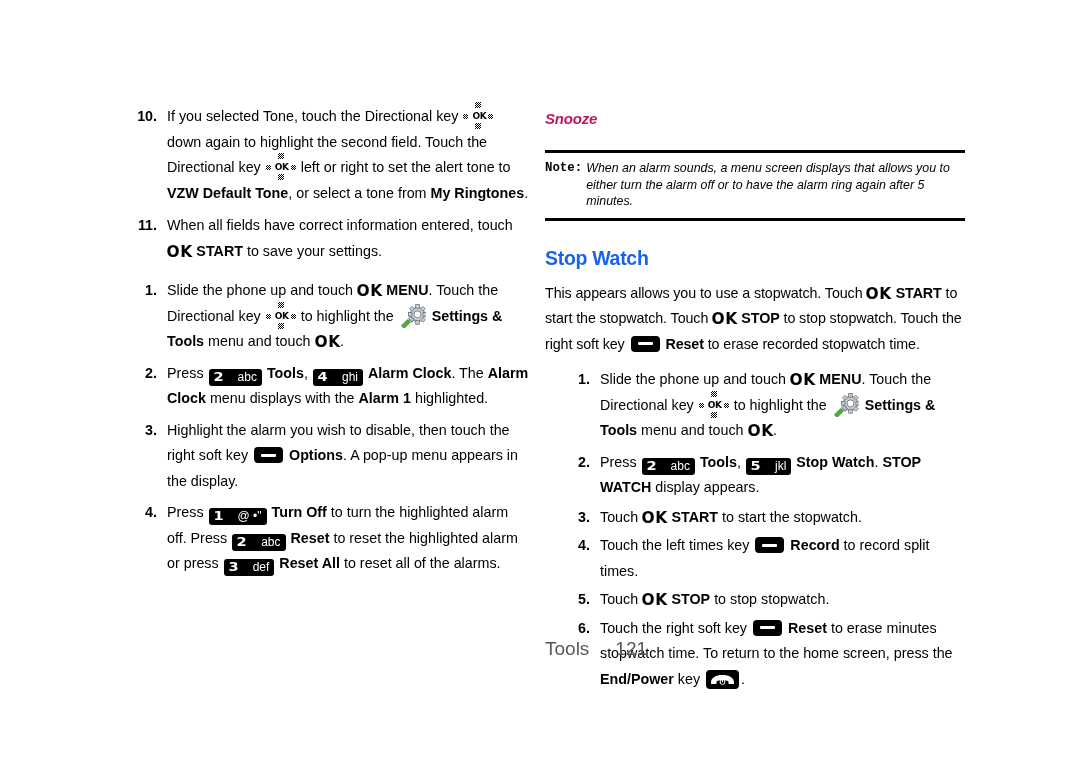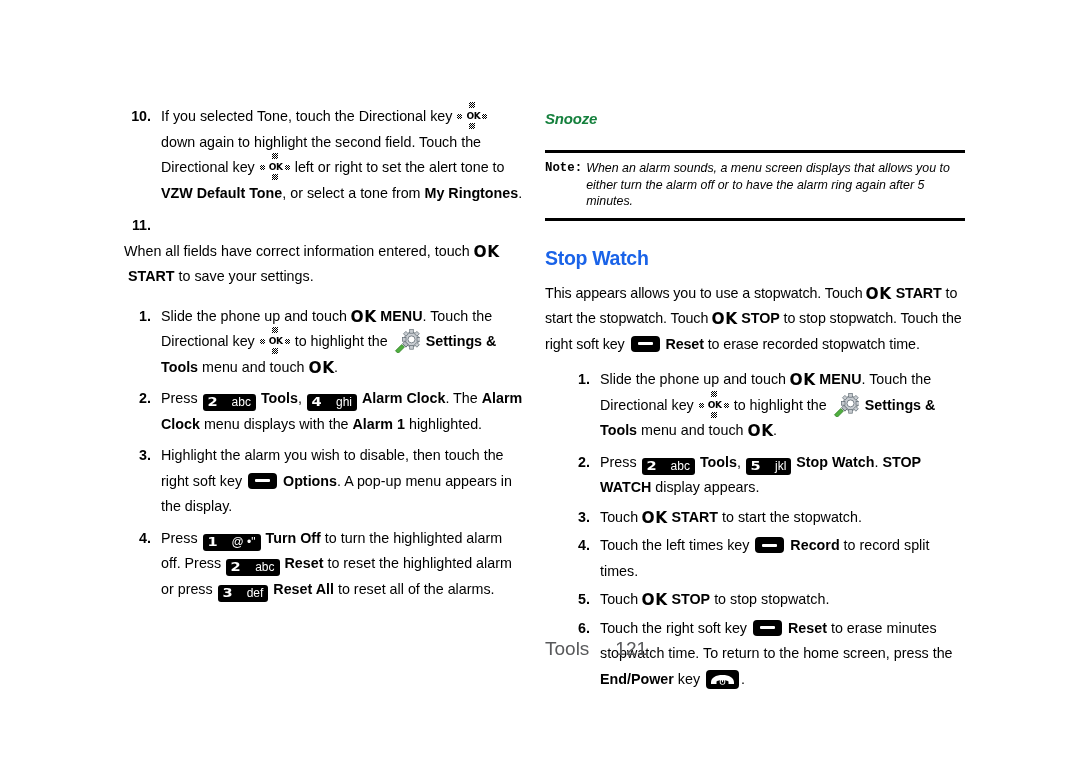--- a/index.html
+++ b/index.html
@@ -18,21 +18,21 @@
   .page {
     position: absolute;
     inset: 0;
     width: 1080px;
     height: 771px;
   }
   .col {
     position: absolute;
     top: 0;
   }
-  .col-left  { left: 124px; width: 400px; }
+  .col-left  { left: 130px; width: 400px; }
   .col-right { left: 545px; width: 420px; }
 
   
   .body-text {
     font-size: 14.3px;
     line-height: 25.5px;
     letter-spacing: -0.1px;
     color: #000;
   }
   b, .b { font-weight: bold; }
@@ -53,21 +53,21 @@
   }
   .num-w-27 { width: 27px; }
   .step-body {
     flex: 1 1 auto;
     font-size: 14.3px;
     line-height: 25.5px;
   }
 
   
   .sub-head {
-    color: #15803d;
+    color: #be185d;
     font-weight: bold;
     font-style: italic;
     font-size: 15px;
     letter-spacing: -0.2px;
   }
   .section-head {
     color: #1a63e8;
     font-weight: bold;
     font-size: 19.5px;
     letter-spacing: -0.3px;
@@ -231,21 +231,21 @@
 
   <div class="col col-left">
 
     <div class="step" style="margin-top:104px;">
       <div class="step-num num-w-27">10.</div>
       <div class="step-body">
         <span>If you selected Tone, touch the Directional key </span><span class="dirkey"><span class="pad pad-u"></span><span class="pad pad-l"></span><span class="dk-ok">OK</span><span class="pad pad-r"></span><span class="pad pad-d"></span></span><span> down again to highlight the second field. Touch the Directional key </span><span class="dirkey"><span class="pad pad-u"></span><span class="pad pad-l"></span><span class="dk-ok">OK</span><span class="pad pad-r"></span><span class="pad pad-d"></span></span><span> left or right to set the alert tone to </span><b>VZW Default Tone</b><span>, or select a tone from </span><b>My Ringtones</b><span>.</span>
       </div>
     </div>
 
-    <div class="step" style="margin-top:7px;flex-direction:column;">
+    <div class="step" style="margin-top:7px;">
       <div class="step-num num-w-27">11.</div>
       <div class="step-body">
         <span>When all fields have correct information entered, touch </span><span class="ok-glyph">OK</span>&nbsp;<b>START</b><span> to save your settings.</span>
       </div>
     </div>
 
 
     <div class="step" style="margin-top:14px;">
       <div class="step-num num-w-27">1.</div>
       <div class="step-body">

